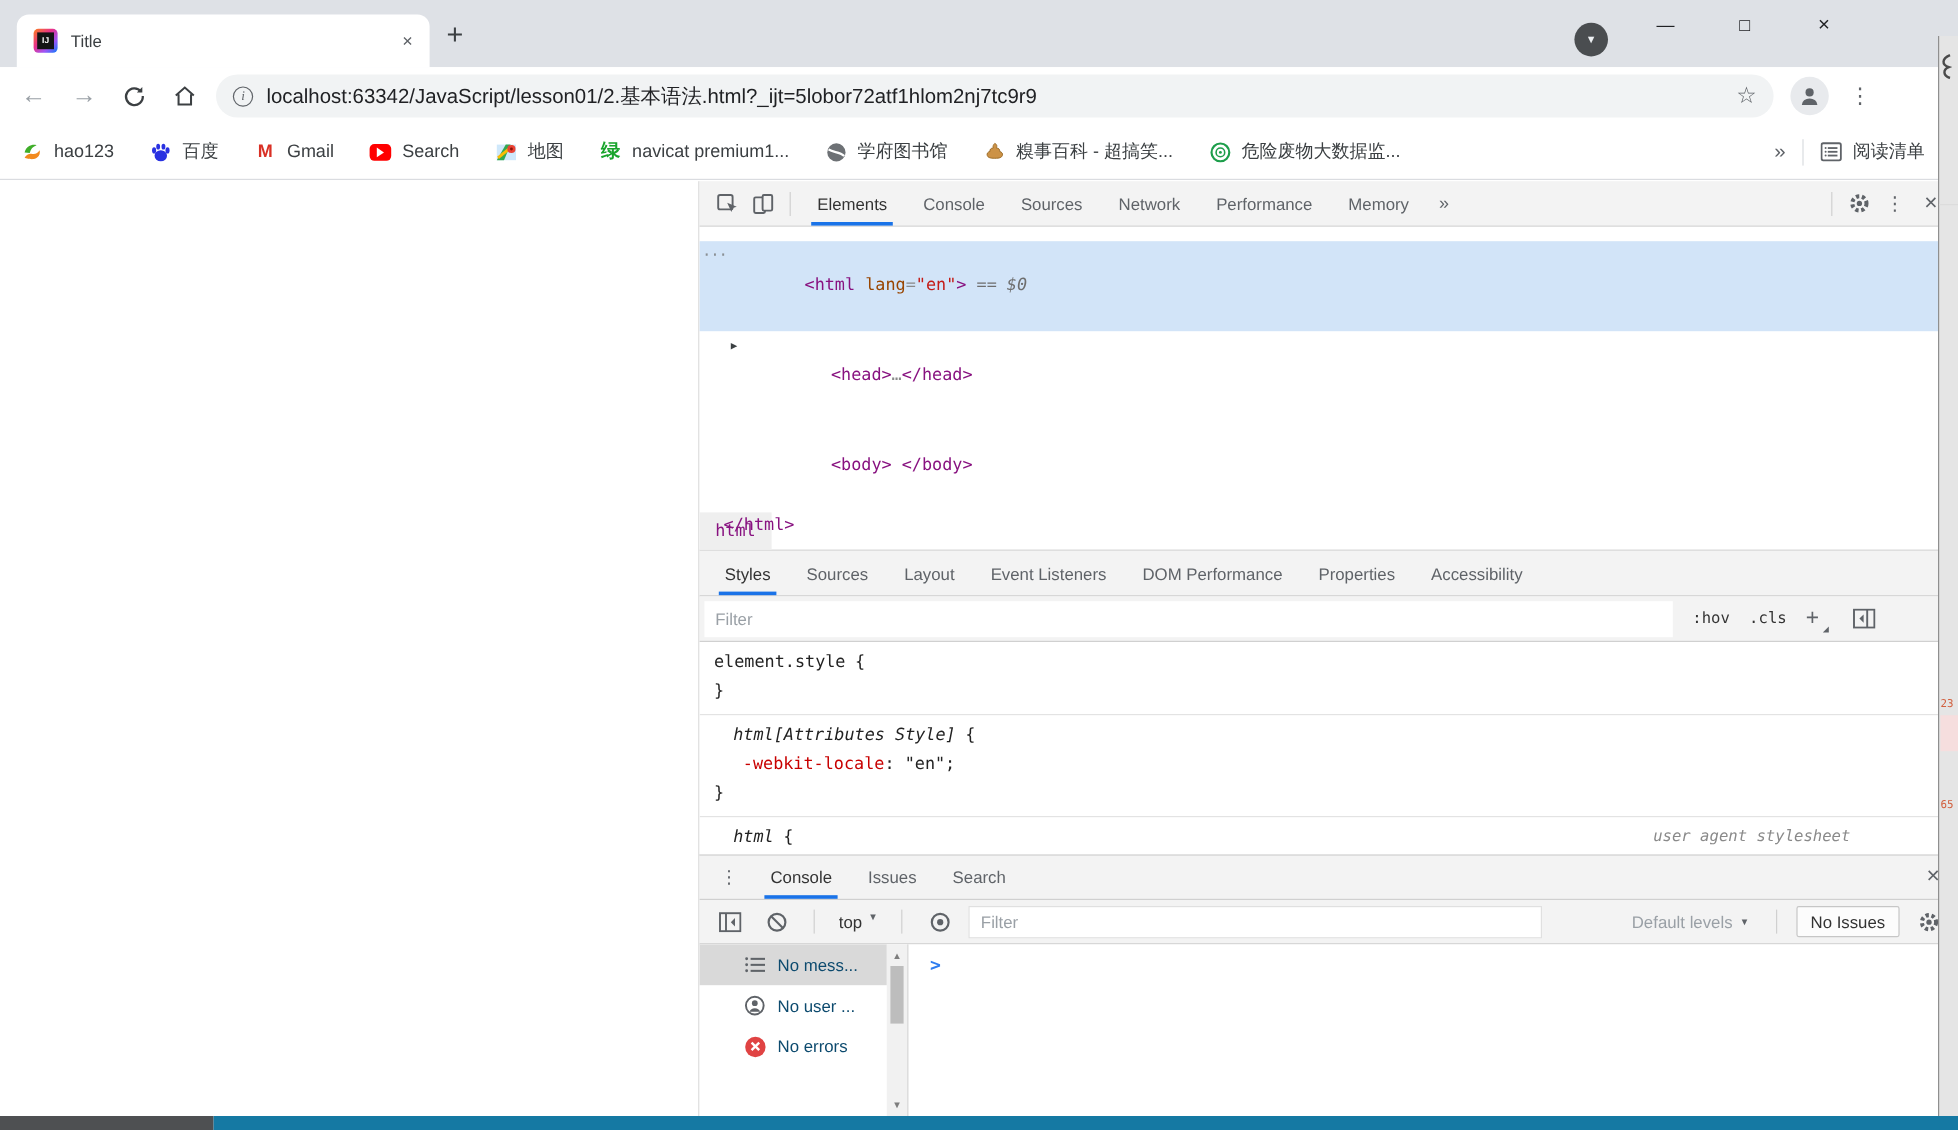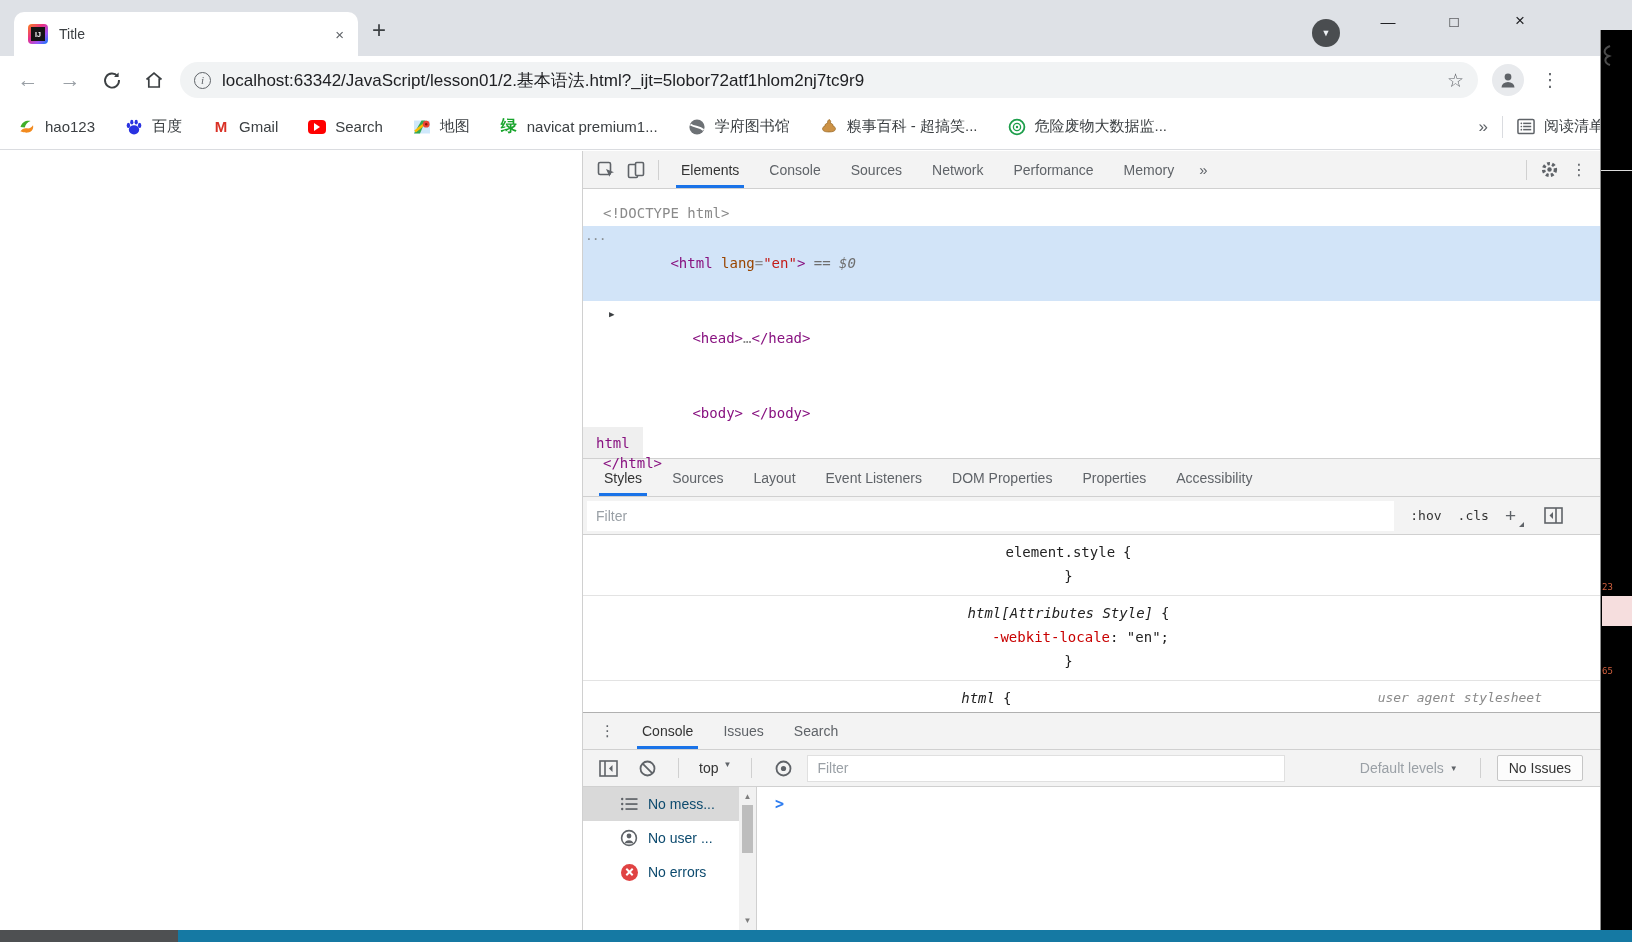--- a/index.html
+++ b/index.html
@@ -92,25 +92,25 @@
                 align-items:center; gap:16px; padding:4px 64px 4px 4px; }
   .filter-input { flex:1; height:30px; border:none; outline:none; background:#fff; padding:0 9px;
                   font-size:14px; color:#333; min-width:0; }
   .filter-input::placeholder, .console-filter::placeholder { color:#9aa0a6; }
   .hovcls { font-family:"DejaVu Sans Mono",monospace; font-size:13px; color:#333; }
   .plus-btn { position:relative; font-size:19px; color:#5f6368; padding-right:6px; }
   .plus-btn .corner { position:absolute; right:-2px; bottom:0; width:0; height:0;
                       border-left:5px solid transparent; border-bottom:5px solid #5f6368; }
 
   .styles-content { flex:1; background:#fff; overflow:hidden; font-family:"DejaVu Sans Mono",monospace;
-                    font-size:14px; color:#222;text-align:center; }
+                    font-size:14px; color:#222; }
   .rule { padding:5px 90px 7px 12px; border-bottom:1px solid #e3e3e3; line-height:24px; }
   .rule:last-child { border-bottom:none; }
   .ind { padding-left:24px; }
-  .sel-it { font-style:italic; }
+  .sel-it { font-style:italic;margin-left:16px; }
   .prop { color:#c80000; }
   .origin { float:right; color:#8a8a8a; font-style:italic; font-size:13px; }
   .brsp { margin-left:8px; }
 
   .v-scroll { position:absolute; right:0; top:0; bottom:0; width:17px; background:#f9f9f9;
               border-left:1px solid #ececec; }
   .sb-up, .sb-down { position:absolute; left:0; width:100%; text-align:center; font-size:8px; color:#7d7d7d; }
   .sb-up { top:5px; } .sb-down { bottom:5px; }
   .sb-thumb { position:absolute; left:3px; top:20px; width:11px; height:62px; background:#c8c8c8; }
 
@@ -137,21 +137,21 @@
   .cs-scroll { position:absolute; right:0; top:0; bottom:0; width:17px; background:#f1f1f1; }
   .cs-scroll .sb-thumb { top:18px; height:48px; background:#bdbdbd; }
   .console-main { flex:1; padding:8px 0 0 18px; }
   .prompt { color:#2e7df0; font-weight:bold; font-size:15px; }
 
   
   #bottombar { position:absolute; left:0; bottom:0; width:100%; height:12px; display:flex; z-index:60; }
   .bb-left { width:178px; background:#4e5052; }
   .bb-right { flex:1; background:#1579a3; }
 
-  #right-strip { position:absolute; right:0; top:30px; bottom:12px; width:32px; background:#000000;
+  #right-strip { position:absolute; right:0; top:30px; bottom:12px; width:17px; background:#e5e5e5;
                  border-left:1px solid #8f8f8f; z-index:50; }
   .strip-mark { position:absolute; left:1px; font-size:9px; color:#d2603f; font-family:"DejaVu Sans Mono",monospace; }
   .strip-pink { position:absolute; left:1px; right:0; height:30px; background:#f6dede; }
   .strip-line { position:absolute; left:0; right:0; height:1px; background:#dcdcdc; }
 </style>
 </head>
 <body>
 
 <div id="tabstrip">
   <div class="tab">
@@ -323,21 +323,20 @@
         <svg width="19" height="19" viewBox="0 0 18 18">
             <circle cx="9" cy="9" r="5.6" fill="none" stroke="#5f6368" stroke-width="3.2" stroke-dasharray="2.6 2.1"></circle>
             <circle cx="9" cy="9" r="2.1" fill="#5f6368"></circle>
           </svg>
       </span>
       <span class="ico-btn ico-txt">⋮</span>
       <span class="ico-btn ico-txt" style="font-size:19px;">×</span>
     </div>
 
     <div class="dom-tree">
-      <div class="dom-row"><span class="g">&lt;!DOCTYPE html&gt;</span></div>
       <div class="dom-row sel">
         <span class="guide">···</span><span class="t">&lt;html</span><span class="a"> lang</span><span class="g">=</span><span class="v">"en"</span><span class="t">&gt;</span><span class="marker"> == $0</span>
       </div>
       <div class="dom-row indent">
         <span class="exp">▶</span><span class="t">&lt;head&gt;</span><span class="g">…</span><span class="t">&lt;/head&gt;</span>
       </div>
       <div class="dom-row indent">
         <span class="t">&lt;body&gt;</span><span> </span><span class="t">&lt;/body&gt;</span>
       </div>
       <div class="dom-row"><span class="t">&lt;/html&gt;</span></div>
@@ -345,21 +344,21 @@
 
     <div class="breadcrumb">
       <span class="crumb">html</span>
     </div>
 
     <div class="bar styles-tabbar">
       <span class="dt-tab sel">Styles</span>
       <span class="dt-tab">Sources</span>
       <span class="dt-tab">Layout</span>
       <span class="dt-tab">Event Listeners</span>
-      <span class="dt-tab">DOM Properties</span>
+      <span class="dt-tab">DOM Performance</span>
       <span class="dt-tab">Properties</span>
       <span class="dt-tab">Accessibility</span>
     </div>
 
     <div class="styles-zone">
       <div class="filter-row">
         <input class="filter-input" placeholder="Filter" style="">
         <span class="hovcls">:hov</span>
         <span class="hovcls">.cls</span>
         <span class="plus-btn"><span>+</span><i class="corner"></i></span>

